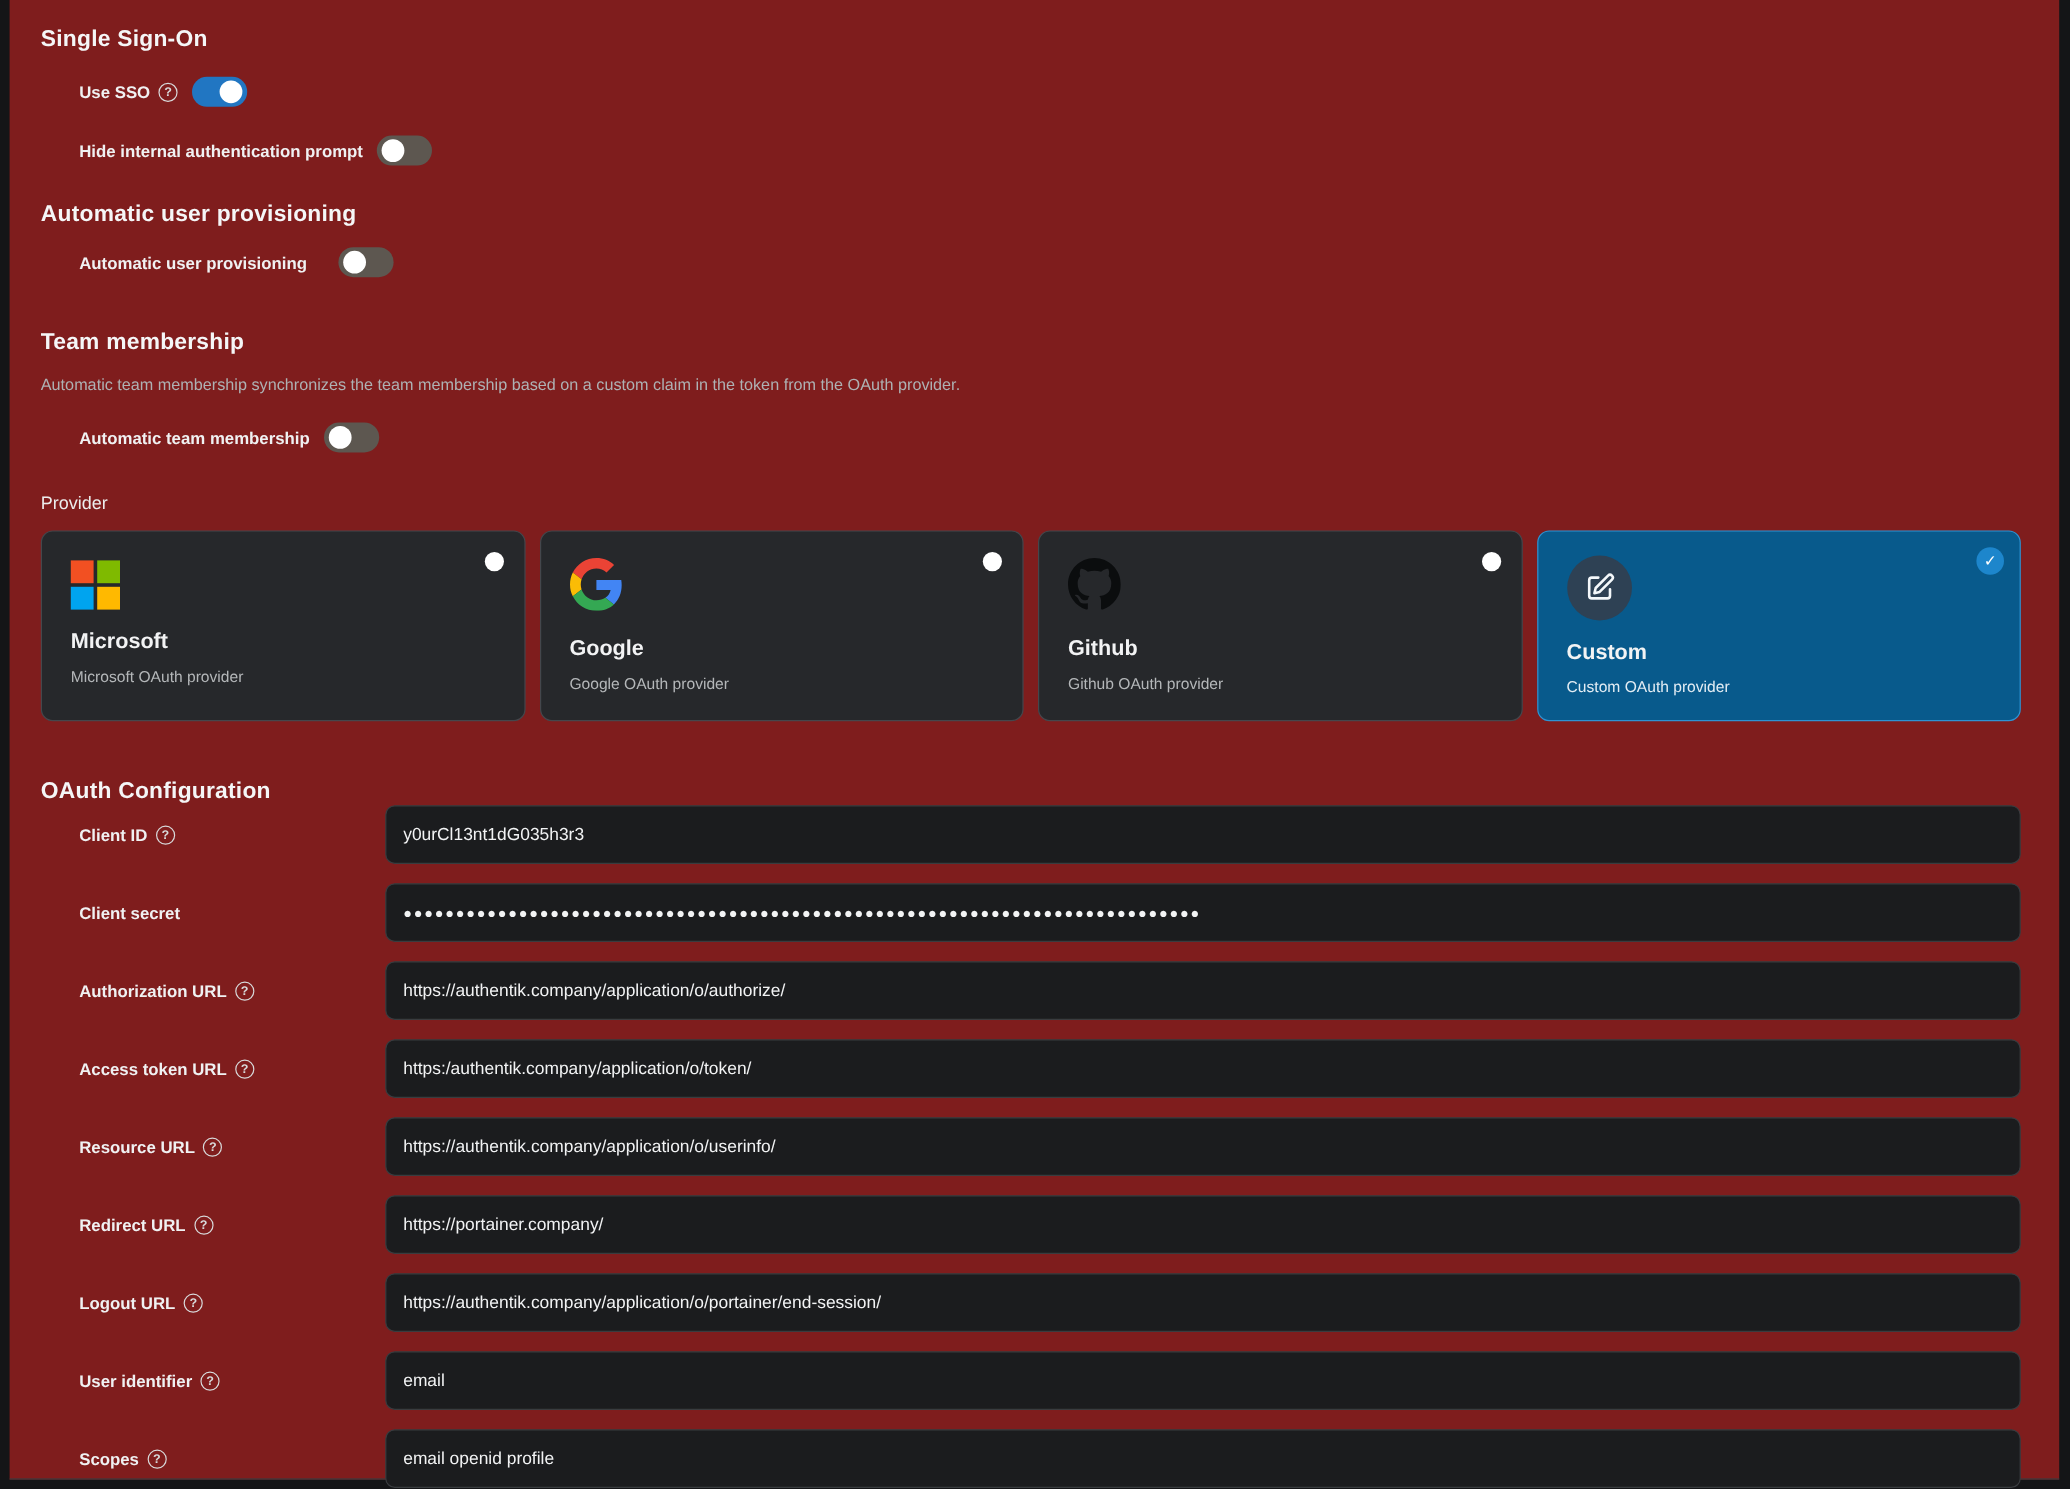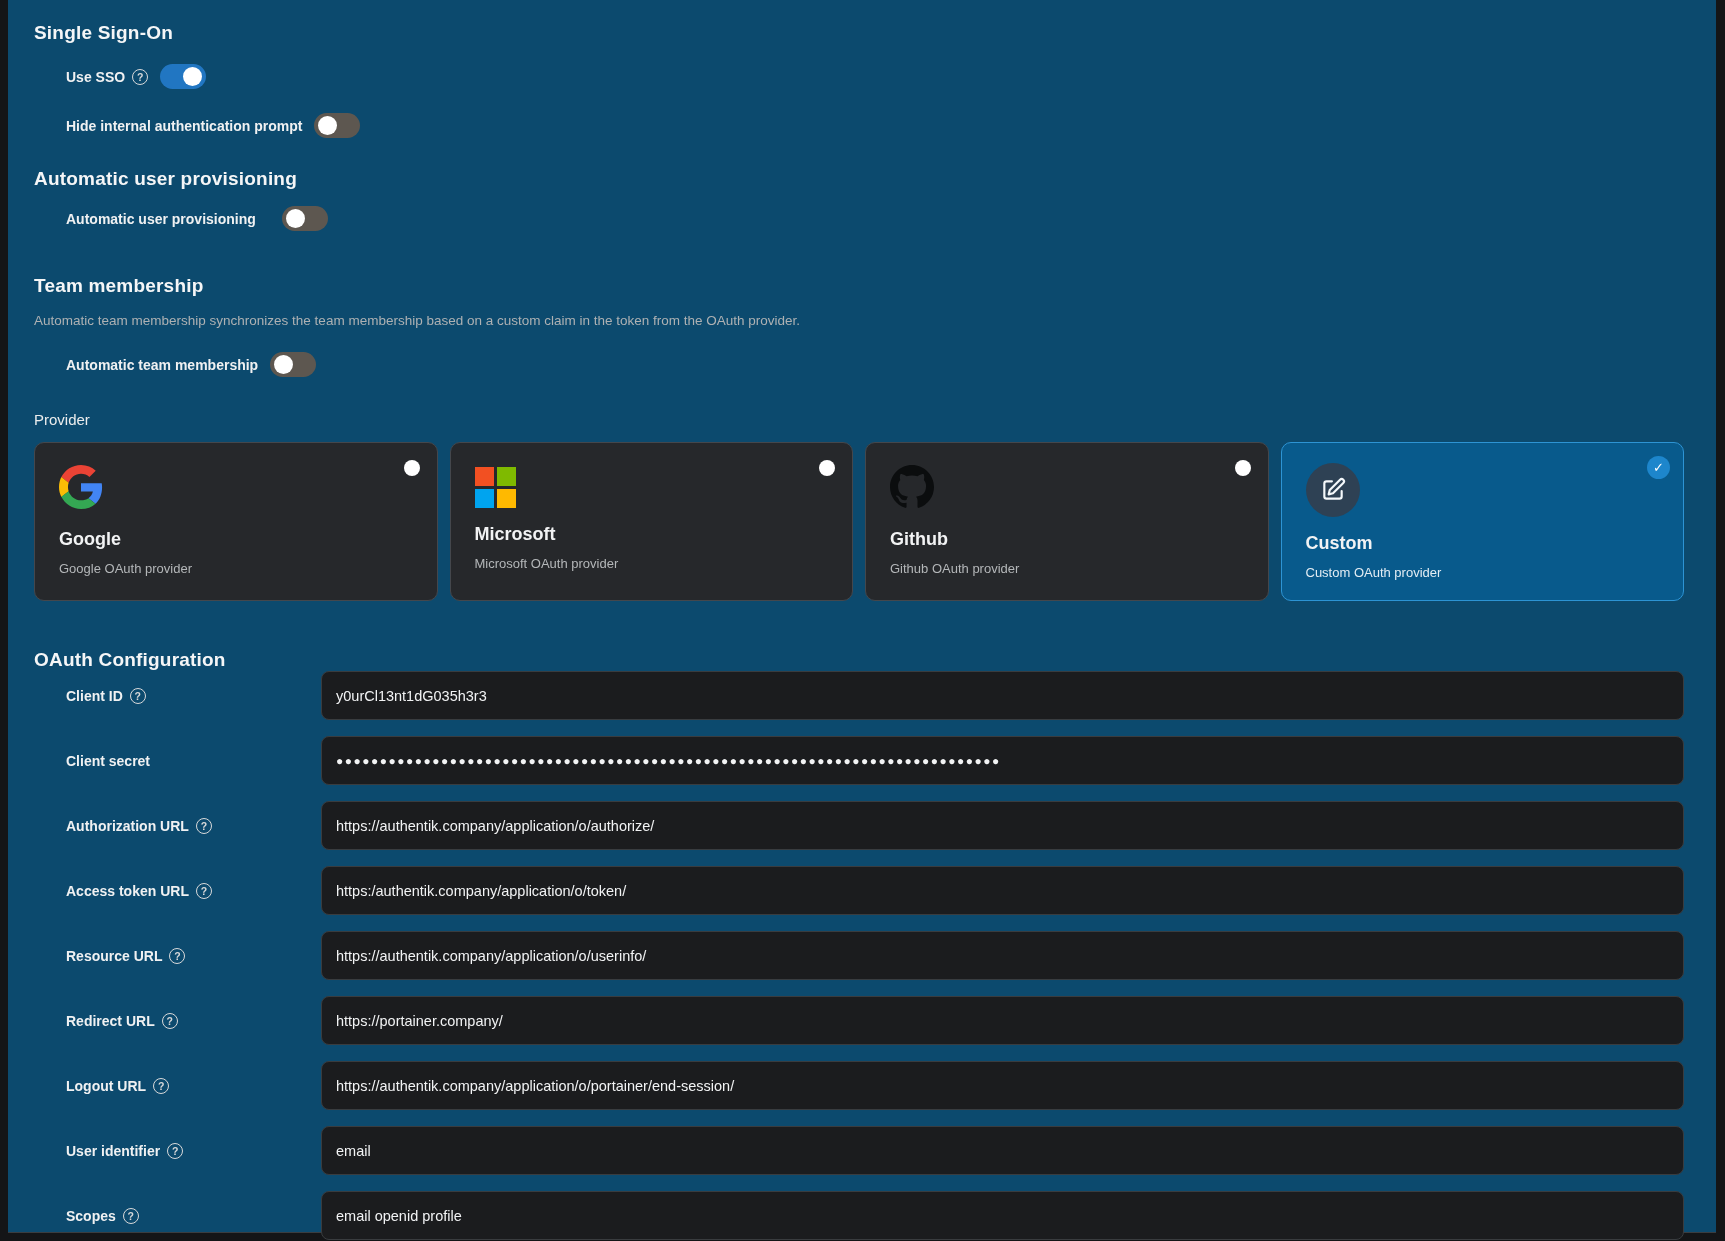--- a/index.html
+++ b/index.html
@@ -1,20 +1,20 @@
 <!DOCTYPE html>
 <html><head>
 <meta charset="utf-8">
 <style>
   * { margin:0; padding:0; box-sizing:border-box; }
   html,body { width:1725px; height:1241px; background:#141517; overflow:hidden; }
   body { font-family:"Liberation Sans","DejaVu Sans",sans-serif; color:#f2f3f4; }
   .panel {
     margin-left:8px; margin-right:9px; height:1233px;
-    background:#0c4a6e; border-bottom:1px solid #3a3d40;
+    background:#7f1d1d; border-bottom:1px solid #3a3d40;
     padding:16px 32px 0 26px;
   }
   h2.section { font-size:19px; font-weight:700; color:#f5f6f7; letter-spacing:.2px; }
   .desc { font-size:13.5px; color:#aeb1b3; }
   .row { display:flex; align-items:center; }
   .lbl { font-size:14px; font-weight:700; color:#f0f1f2;padding-left:32px; }
   .help {
     display:inline-flex; align-items:center; justify-content:center;
     width:16px; height:16px; margin-left:7px; border:1.4px solid #d8d9da;
     border-radius:50%; font-size:10.5px; font-weight:700; color:#d8d9da; flex:0 0 auto;
@@ -104,44 +104,44 @@
     <div class="toggle off gap12">
         <div class="knob"></div>
       </div>
   </div>
 
   <div class="provider-lbl mb14">Provider</div>
 
   <div class="cards">
 
     <div class="card">
+      <div class="ms-logo">
+        <i style="background:#f25022"></i>
+          <i style="background:#7fba00"></i>
+          <i style="background:#00a4ef"></i>
+          <i style="background:#ffb900"></i>
+      </div>
+      <div class="radio"></div>
+      <div class="title">Microsoft</div>
+      <div class="sub">Microsoft OAuth provider</div>
+    </div>
+
+    <div class="card">
       <svg class="g-logo" viewBox="0 0 48 48">
         <path fill="#EA4335" d="M24 9.5c3.54 0 6.71 1.22 9.21 3.6l6.85-6.85C35.9 2.38 30.47 0 24 0 14.62 0 6.51 5.38 2.56 13.22l7.98 6.19C12.43 13.72 17.74 9.5 24 9.5z"></path>
         <path fill="#4285F4" d="M46.98 24.55c0-1.57-.15-3.09-.38-4.55H24v9.02h12.94c-.58 2.96-2.26 5.48-4.78 7.18l7.73 6c4.51-4.18 7.09-10.36 7.09-17.65z"></path>
         <path fill="#FBBC05" d="M10.53 28.59c-.48-1.45-.76-2.99-.76-4.59s.27-3.14.76-4.59l-7.98-6.19C.92 16.46 0 20.12 0 24c0 3.88.92 7.54 2.56 10.78l7.97-6.19z"></path>
         <path fill="#34A853" d="M24 48c6.48 0 11.93-2.13 15.89-5.81l-7.73-6c-2.15 1.45-4.92 2.3-8.16 2.3-6.26 0-11.57-4.22-13.47-9.91l-7.98 6.19C6.51 42.62 14.62 48 24 48z"></path>
       </svg>
       <div class="radio"></div>
       <div class="title">Google</div>
       <div class="sub">Google OAuth provider</div>
     </div>
 
     <div class="card">
-      <div class="ms-logo">
-        <i style="background:#f25022"></i>
-          <i style="background:#7fba00"></i>
-          <i style="background:#00a4ef"></i>
-          <i style="background:#ffb900"></i>
-      </div>
-      <div class="radio"></div>
-      <div class="title">Microsoft</div>
-      <div class="sub">Microsoft OAuth provider</div>
-    </div>
-
-    <div class="card">
       <svg class="gh-logo" viewBox="0 0 16 16">
         <path fill="#0b0d0e" d="M8 0C3.58 0 0 3.58 0 8c0 3.54 2.29 6.53 5.47 7.59.4.07.55-.17.55-.38 0-.19-.01-.82-.01-1.49-2.01.37-2.53-.49-2.69-.94-.09-.23-.48-.94-.82-1.13-.28-.15-.68-.52-.01-.53.63-.01 1.08.58 1.23.82.72 1.21 1.87.87 2.33.66.07-.52.28-.87.51-1.07-1.78-.2-3.64-.89-3.64-3.95 0-.87.31-1.59.82-2.15-.08-.2-.36-1.02.08-2.12 0 0 .67-.21 2.2.82.64-.18 1.32-.27 2-.27s1.36.09 2 .27c1.53-1.04 2.2-.82 2.2-.82.44 1.1.16 1.92.08 2.12.51.56.82 1.27.82 2.15 0 3.07-1.87 3.75-3.65 3.95.29.25.54.73.54 1.48 0 1.07-.01 1.93-.01 2.2 0 .21.15.46.55.38A8.01 8.01 0 0 0 16 8c0-4.42-3.58-8-8-8z"></path>
       </svg>
       <div class="radio"></div>
       <div class="title">Github</div>
       <div class="sub">Github OAuth provider</div>
     </div>
 
     <div class="card selected">
       <div class="custom-badge">

